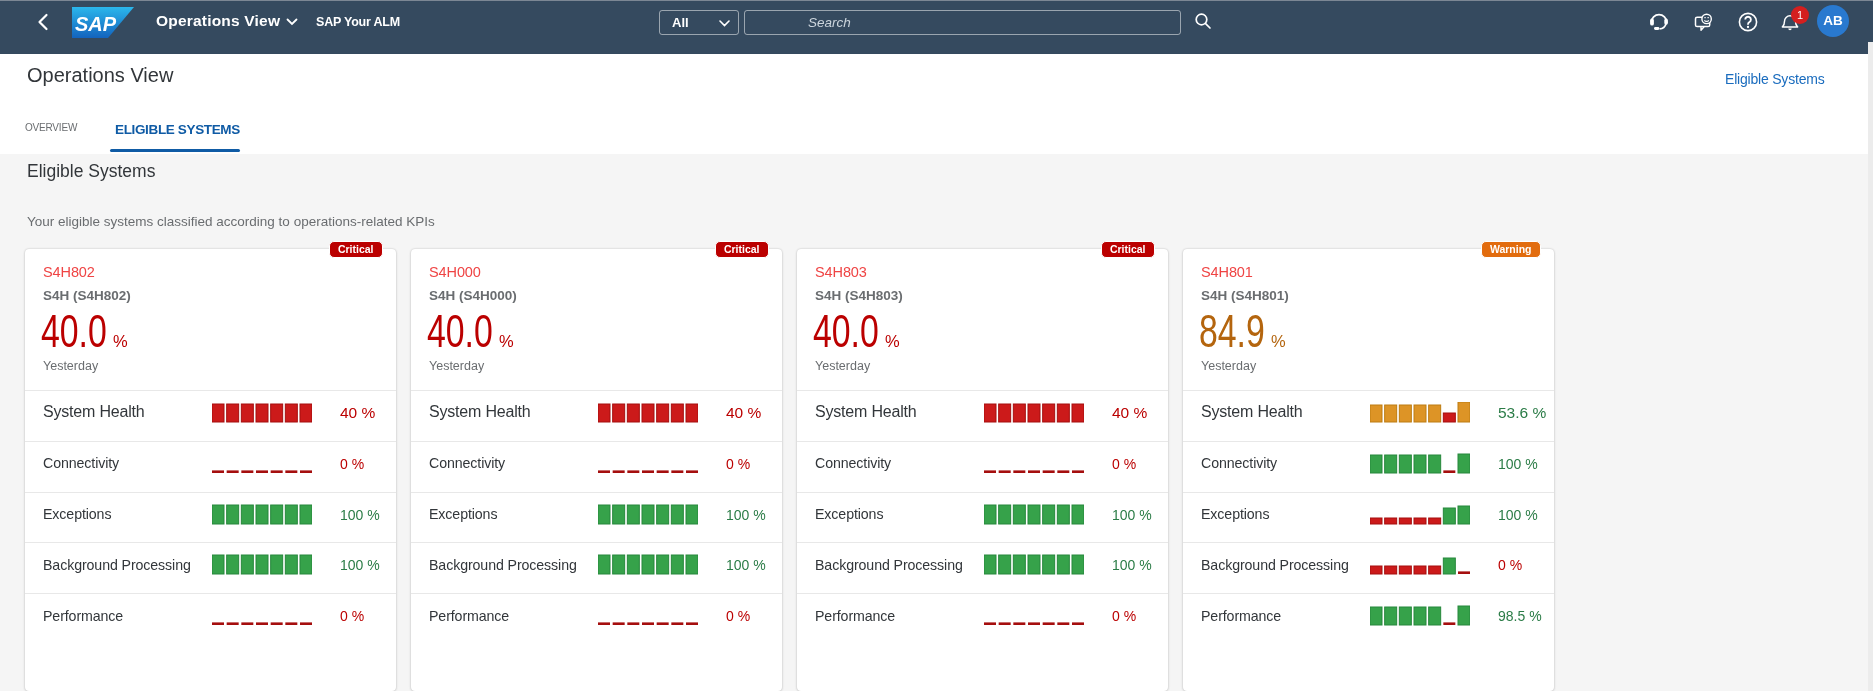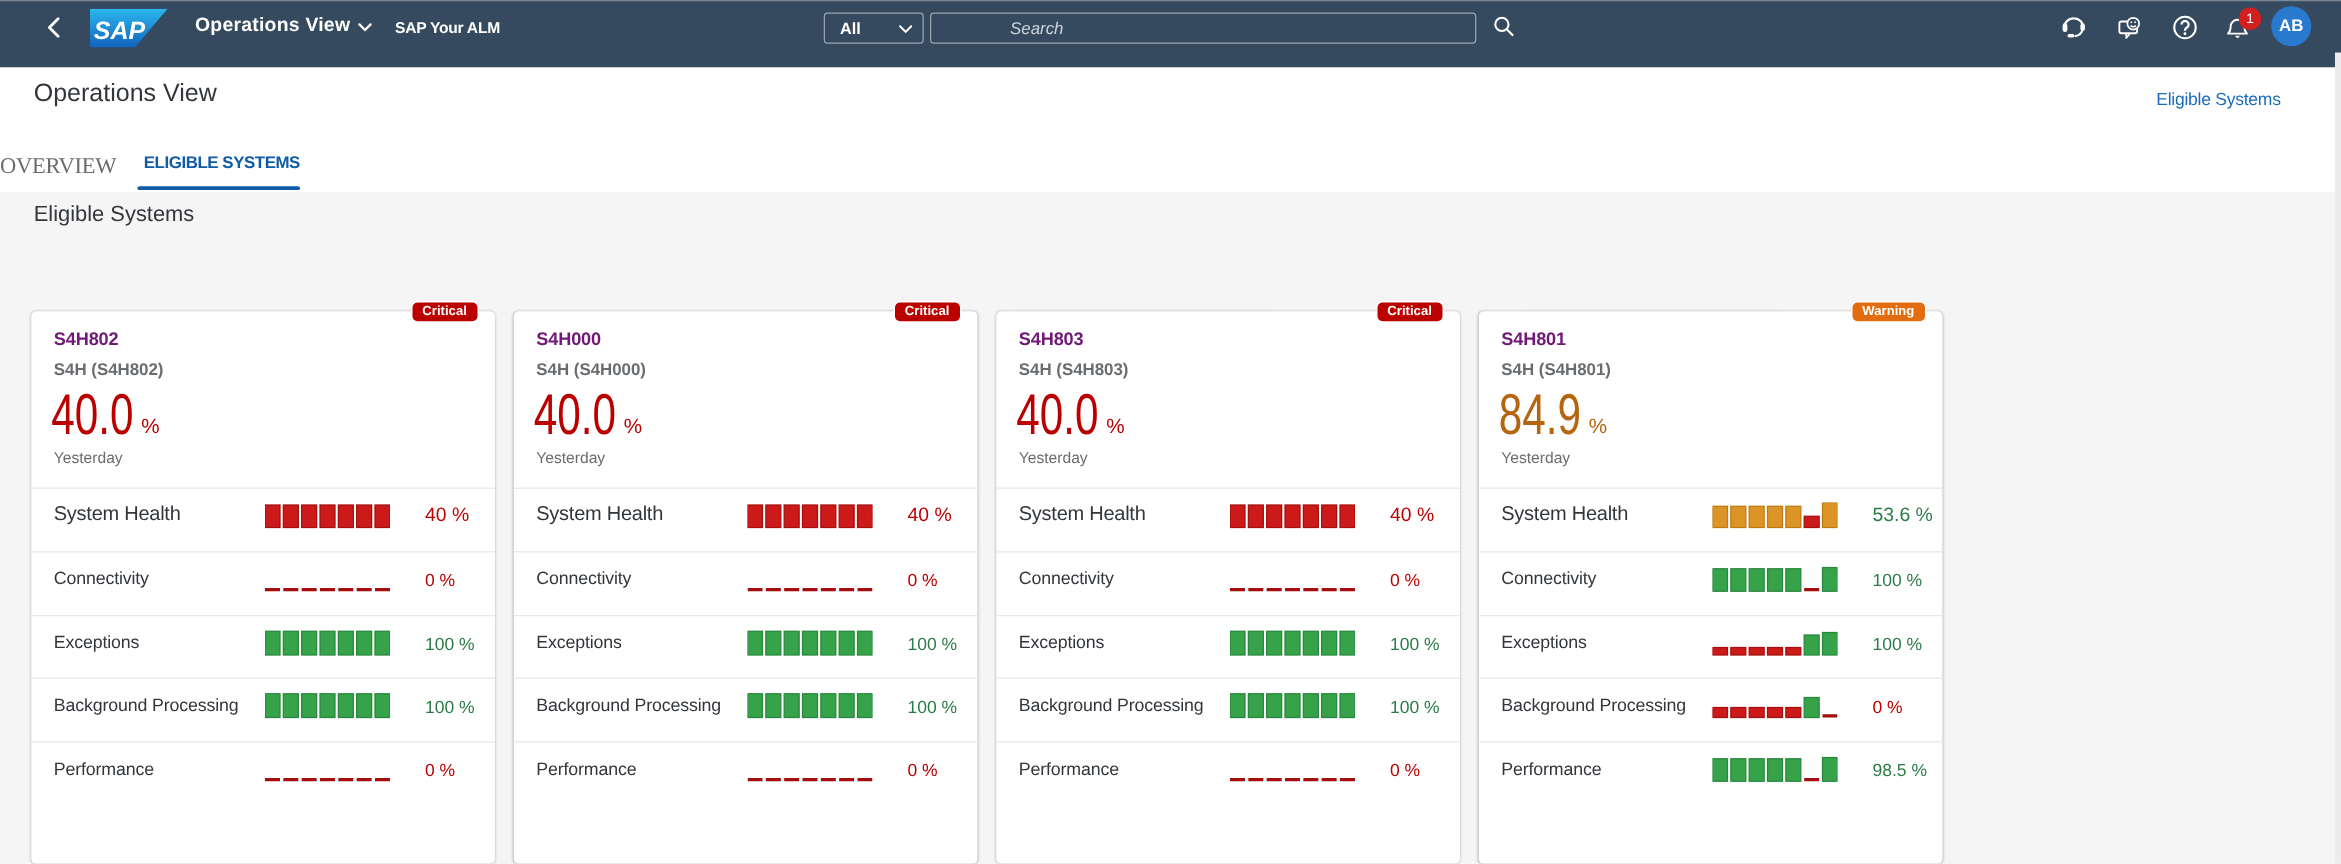--- a/index.html
+++ b/index.html
@@ -19,33 +19,33 @@
 .searchbox .ph { position:absolute; left:15px; top:4px; font-size:13.5px; font-style:italic; color:#ccd5dd;margin-left:48px; }
 .mag { position:absolute; left:1194px; top:11px; }
 .sicon { position:absolute; top:10px; }
 .avatar { position:absolute; left:1817px; top:4px; width:32px; height:32px; border-radius:50%; background:#2979cf; color:#fff; font-size:13.5px; font-weight:bold; text-align:center; line-height:32px; }
 .nbadge { position:absolute; left:1791px; top:5px; width:18px; height:18px; border-radius:50%; background:#d41f1f; color:#fff; font-size:11px; text-align:center; line-height:18px; z-index:3; }
 
 
 .phead { position:relative; width:100%; height:100px; background:#fff; box-shadow:0 1px 2px rgba(0,0,0,0.08); }
 .ptitle { position:absolute; left:27px; top:10px; font-size:20px; color:#32363a; }
 .plink { position:absolute; left:1725px; top:17px; font-size:14px; color:#1a6cbe; letter-spacing:-0.2px; }
-.tab1 { position:absolute; left:0; top:68px; font-size:18px; color:#6a6d70; letter-spacing:-0.2px;font-family:Liberation Serif, serif; }
+.tab1 { position:absolute; left:25px; top:68px; font-size:10px; color:#6a6d70; letter-spacing:-0.2px; }
 .tab2 { position:absolute; left:115px; top:68px; font-size:13.5px; font-weight:bold; color:#0f5ba5; letter-spacing:-0.35px; }
 .tabline { position:absolute; left:110px; top:95px; width:130px; height:3px; background:#0f5ba5; border-radius:2px; }
 
 
 .content { position:relative; width:100%; height:549px; background:#f5f5f5; }
 .chd { position:absolute; left:27px; top:6.5px; font-size:17.5px; color:#32363a; }
 .csub2 { position:absolute; left:27px; top:60px; font-size:13.5px; color:#6a6d70; }
 .cards { position:absolute; left:25px; top:95px; display:flex; gap:15.5px; }
 .card { position:relative; width:370.5px; height:442px; background:#fff; border-radius:4px; box-shadow:0 0 2px rgba(0,0,0,0.22), 0 1px 3px rgba(0,0,0,0.1); }
 .badge { position:absolute; top:-8px; right:13px; height:17px; line-height:14px; padding:0 8px; color:#fff; font-size:10.5px; font-weight:bold; border:1.5px solid #fff; border-radius:5px; z-index:2; }
 .chead { position:relative; height:141px; }
-.cname { position:absolute; left:18px; top:15px; font-size:14.5px; letter-spacing:-0.1px; font-weight:bold; color:#701a75;text-align:right; }
+.cname { position:absolute; left:18px; top:15px; font-size:14.5px; letter-spacing:-0.1px; font-weight:normal; color:#ef4444;text-align:right; }
 .csub { position:absolute; left:18px; top:39px; font-size:13.5px; color:#6a6d70;font-weight:bold; }
 .cnum { position:absolute; left:16px; top:61px; height:42px; }
 .cnum .n { display:inline-block; font-size:46px; font-weight:normal; transform:scaleX(0.735); transform-origin:0 100%; line-height:42px; }
 .cnum .pct { position:absolute; left:72px; bottom:1px; font-size:16.5px; }
 .cwhen { position:absolute; left:18px; top:110px; font-size:12.5px; color:#6a6d70; }
 .row { position:relative; height:50.8px; border-top:1px solid #e8e8e8; }
 .row .lbl { position:absolute; left:18px; top:13.5px; font-size:14.2px; color:#32363a; letter-spacing:-0.1px; }
 .row1 .lbl { top:11.5px; font-size:16px; letter-spacing:-0.2px; }
 .row .ch { position:absolute; left:187px; top:11px; }
 .row .val { position:absolute; left:315px; top:14px; font-size:14px; }
@@ -118,20 +118,21 @@
 <div class="phead">
   <div class="ptitle">Operations View</div>
   <div class="plink">Eligible Systems</div>
   <div class="tab1">OVERVIEW</div>
   <div class="tab2">ELIGIBLE SYSTEMS</div>
   <div class="tabline"></div>
 </div>
 
 <div class="content">
   <div class="chd">Eligible Systems</div>
+  <div class="csub2">Your eligible systems classified according to operations-related KPIs</div>
   <div class="cards">
 <div class="card">
         <div class="badge" style="background:#bb0000">Critical</div>
         <div class="chead">
           <div class="cname">S4H802</div>
           <div class="csub">S4H (S4H802)</div>
           <div class="cnum"><span class="n" style="color:#bb0000">40.0</span><span class="pct" style="color:#bb0000">%</span></div>
           <div class="cwhen">Yesterday</div>
         </div>
         <div class="row row1">

